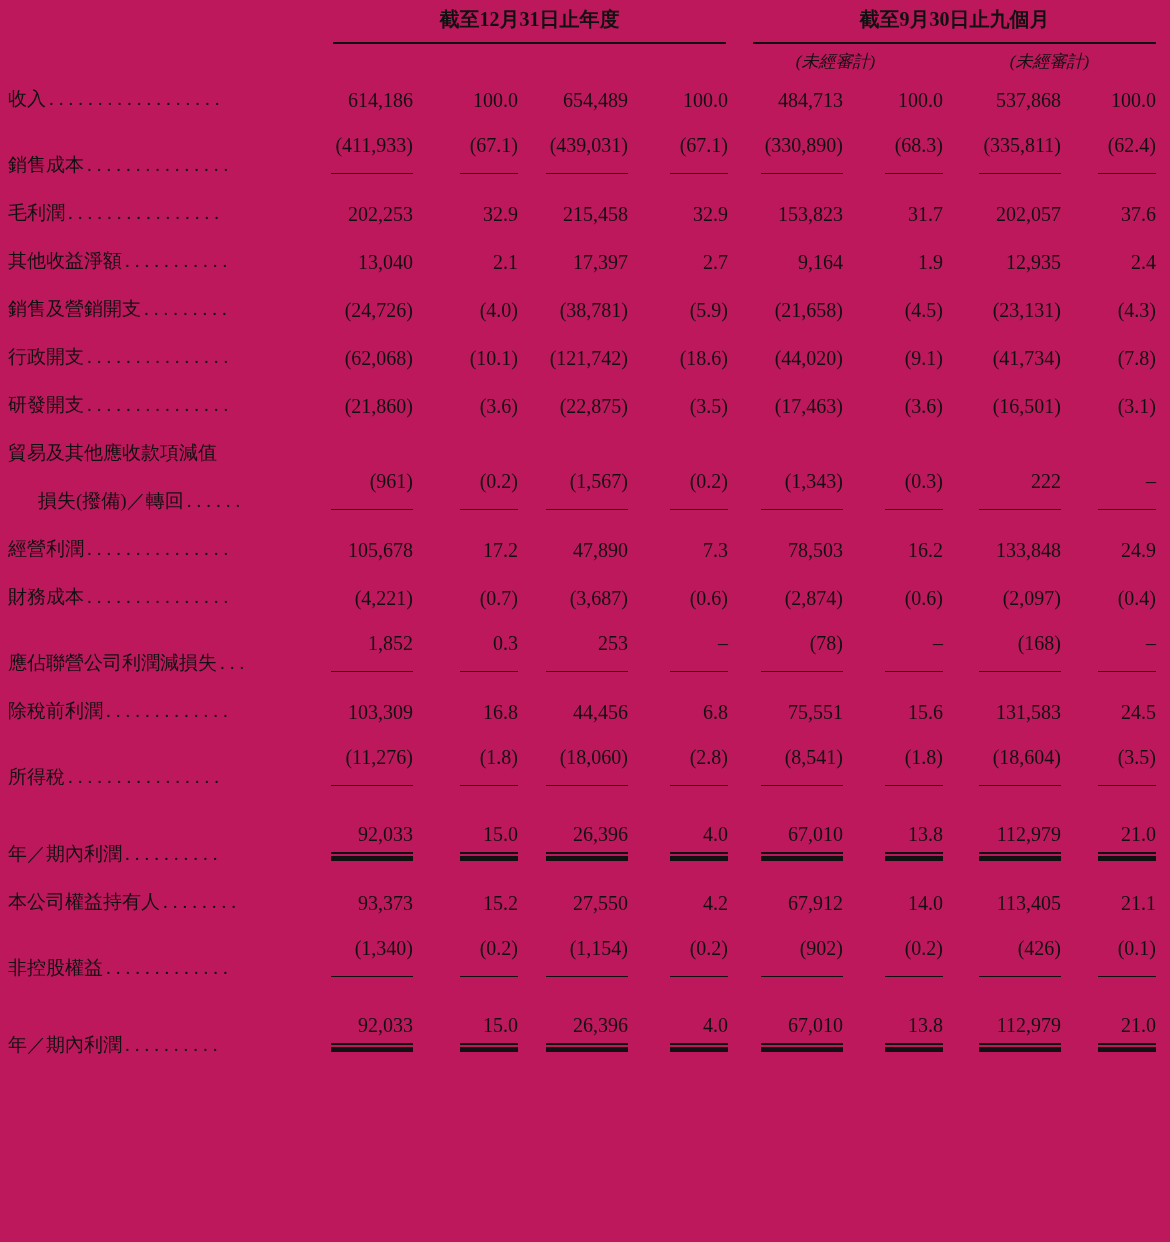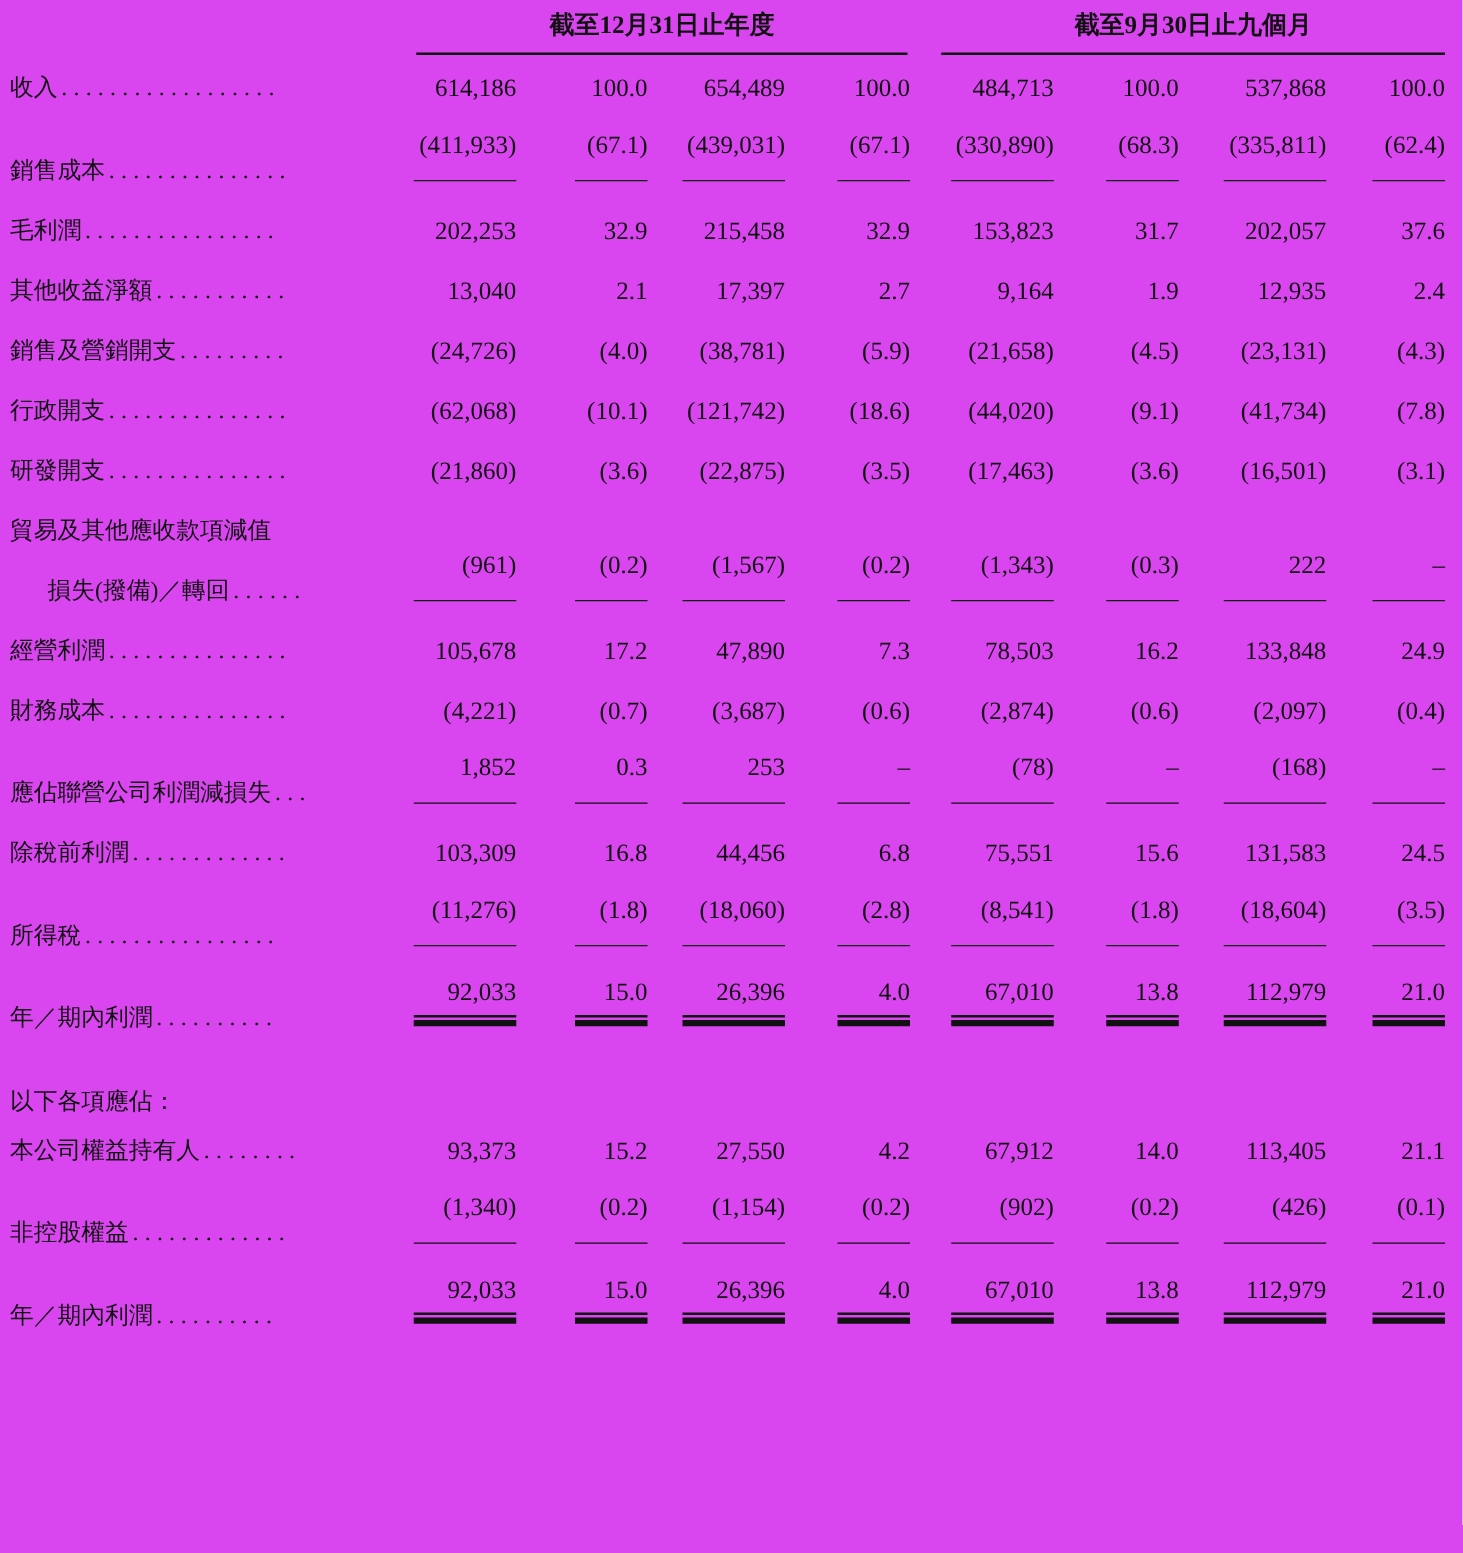--- a/index.html
+++ b/index.html
@@ -1,21 +1,21 @@
 <!DOCTYPE html>
 <html><head>
 <meta charset="utf-8">
 <style>
   html, body { margin: 0; padding: 0; background: #ffffff; }
   .page {
     width: 1170px;
     height: 1242px;
     box-sizing: border-box;
     padding: 6px 14px 0 8px;
-    background: #d946ef;
+    background: #be185d;
     color: #111111;
     font-family: "Liberation Serif", "DejaVu Serif", serif;
     overflow: hidden;
   }
   table.fin {
     border-collapse: collapse;
     table-layout: fixed;
     width: 1148px;
   }
   col.c-label { width: 290px; }
@@ -62,21 +62,21 @@
   span.dots { letter-spacing: 5px; padding-left: 3px; font-weight: normal; }
   tr.bold td.lbl .lbl-text, tr.bold td.num span.v { font-weight: normal; }
   tr.indent td.lbl { padding-left: 30px; }
   tr.tight td { padding-top: 4px; }
   tr.no-bottom td { padding-bottom: 0; }
   tr.gap-above td { padding-top: 32px; }
 
   tr.u-single td.num span.v { border-bottom: 1.5px solid #111; padding-bottom: 16px; }
   tr.u-single td.num { padding-bottom: 13px; }
 
-  tr.u-double td.num span.v { border-bottom: 2px solid #111; padding-bottom: 6px; }
+  tr.u-double td.num span.v { border-bottom: 2px solid #111; padding-bottom: 6px; margin-top: 11px; }
   tr.u-double td.num span.v::after {
     content: ""; position: absolute; left: 0; right: 0; bottom: -9px;
     height: 5px; background: #111;
   }
   tr.u-double td.num { padding-bottom: 22px; }
 </style>
 </head>
 <body>
 
 <div class="page">
@@ -95,20 +95,26 @@
     <thead>
       <tr>
         <td></td>
         <th class="grp-cell grp1" colspan="4">
           <div>截至12月31日止年度</div>
         </th>
         <th class="grp-cell grp2" colspan="4">
           <div>截至9月30日止九個月</div>
         </th>
       </tr>
+      <tr>
+        <td></td>
+        <td colspan="4"></td>
+        <td class="unaud" colspan="2">(未經審計)</td>
+        <td class="unaud" colspan="2">(未經審計)</td>
+      </tr>
     </thead>
     <tbody>
         <tr>
     <td class="lbl"><span class="lbl-text">收入</span><span class="dots lbl-dots">..................</span></td>
     <td class="num amt"><span class="v">614,186</span></td>
     <td class="num pct"><span class="v">100.0</span></td>
     <td class="num amt"><span class="v">654,489</span></td>
     <td class="num pct"><span class="v">100.0</span></td>
     <td class="num amt"><span class="v">484,713</span></td>
     <td class="num pct"><span class="v">100.0</span></td>
@@ -262,31 +268,20 @@
     <td class="lbl"><span class="lbl-text">年／期內利潤</span><span class="dots lbl-dots">..........</span></td>
     <td class="num amt"><span class="v">92,033</span></td>
     <td class="num pct"><span class="v">15.0</span></td>
     <td class="num amt"><span class="v">26,396</span></td>
     <td class="num pct"><span class="v">4.0</span></td>
     <td class="num amt"><span class="v">67,010</span></td>
     <td class="num pct"><span class="v">13.8</span></td>
     <td class="num amt"><span class="v">112,979</span></td>
     <td class="num pct"><span class="v">21.0</span></td>
   </tr>
-        <tr class="no-bottom gap-above">
-    <td class="lbl"><span class="lbl-text">以下各項應佔：</span><span class="dots lbl-dots"></span></td>
-    <td class="num amt"><span class="v"></span></td>
-    <td class="num pct"><span class="v"></span></td>
-    <td class="num amt"><span class="v"></span></td>
-    <td class="num pct"><span class="v"></span></td>
-    <td class="num amt"><span class="v"></span></td>
-    <td class="num pct"><span class="v"></span></td>
-    <td class="num amt"><span class="v"></span></td>
-    <td class="num pct"><span class="v"></span></td>
-  </tr>
         <tr>
     <td class="lbl"><span class="lbl-text">本公司權益持有人</span><span class="dots lbl-dots">........</span></td>
     <td class="num amt"><span class="v">93,373</span></td>
     <td class="num pct"><span class="v">15.2</span></td>
     <td class="num amt"><span class="v">27,550</span></td>
     <td class="num pct"><span class="v">4.2</span></td>
     <td class="num amt"><span class="v">67,912</span></td>
     <td class="num pct"><span class="v">14.0</span></td>
     <td class="num amt"><span class="v">113,405</span></td>
     <td class="num pct"><span class="v">21.1</span></td>

